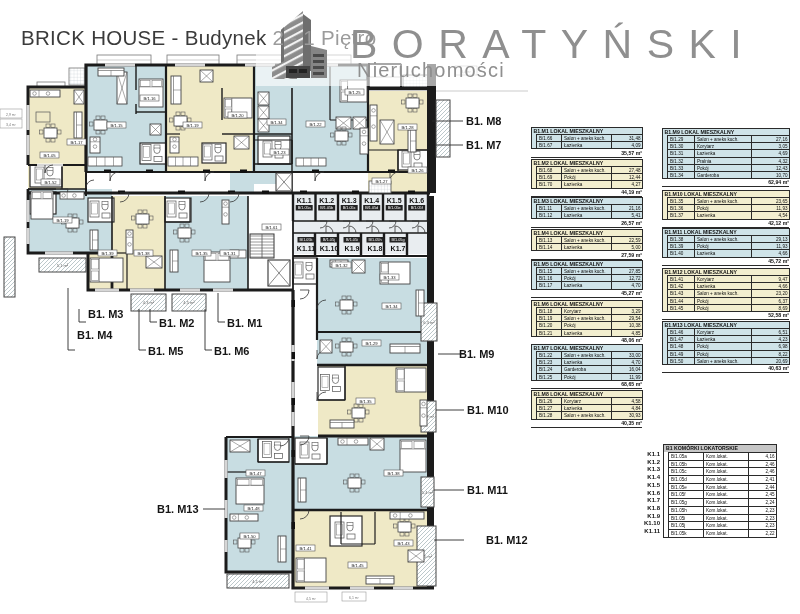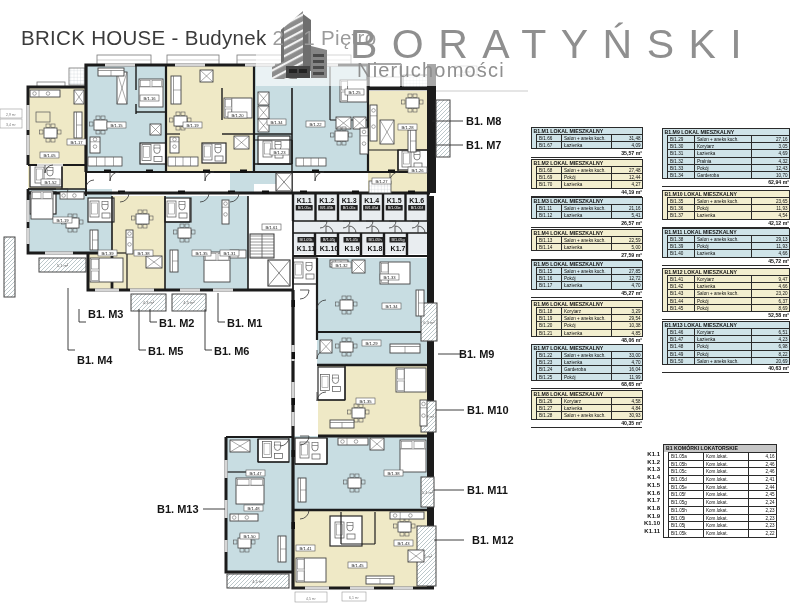--- a/index.html
+++ b/index.html
@@ -814,26 +814,26 @@
 </g>
 </svg>
 <div id="bor">BORATYŃSKI</div>
 <div id="nier">Nieruchomości</div>
 <div id="labels">
       <div class="lbl" style="left:466px;top:115px">B1. M8</div>
       <div class="lbl" style="left:466px;top:139px">B1. M7</div>
       <div class="lbl" style="left:459px;top:348px">B1. M9</div>
       <div class="lbl" style="left:467px;top:404px">B1. M10</div>
       <div class="lbl" style="left:467px;top:484px">B1. M11</div>
-      <div class="lbl" style="left:472px;top:534px">B1. M12</div>
+      <div class="lbl" style="left:486px;top:534px">B1. M12</div>
       <div class="lbl" style="left:157px;top:503px">B1. M13</div>
       <div class="lbl" style="left:88px;top:308px">B1. M3</div>
       <div class="lbl" style="left:159px;top:317px">B1. M2</div>
       <div class="lbl" style="left:227px;top:317px">B1. M1</div>
-      <div class="lbl" style="left:77px;top:354px">B1. M4</div>
+      <div class="lbl" style="left:77px;top:329px">B1. M4</div>
       <div class="lbl" style="left:148px;top:345px">B1. M5</div>
       <div class="lbl" style="left:214px;top:345px">B1. M6</div>
     </div>
 <div id="tables">
       <div style="position:absolute;left:531px;top:127px;width:112px;background:#cfe3e8;border:0.7px solid #2a2a2a;font-size:4.6px;color:#111">
         <div style="height:6px;line-height:6px;font-weight:bold;font-size:5.2px;padding-left:1.5px;white-space:nowrap;overflow:hidden">B1.M1 LOKAL MIESZKALNY</div>
         <div style="height:7.2px;display:flex;border-top:0.7px solid #2a2a2a;margin-left:4px">
 <div style="width:26px;border-left:0.7px solid #2a2a2a;border-right:0.7px solid #2a2a2a;line-height:7.2px;padding-left:2px">B/1.66</div>
 <div style="flex:1;line-height:7.2px;padding-left:2px;white-space:nowrap;overflow:hidden">Salon + aneks kuch.</div>
 <div style="width:31px;border-left:0.7px solid #2a2a2a;line-height:7.2px;text-align:right;padding-right:1.5px">31,48</div>

